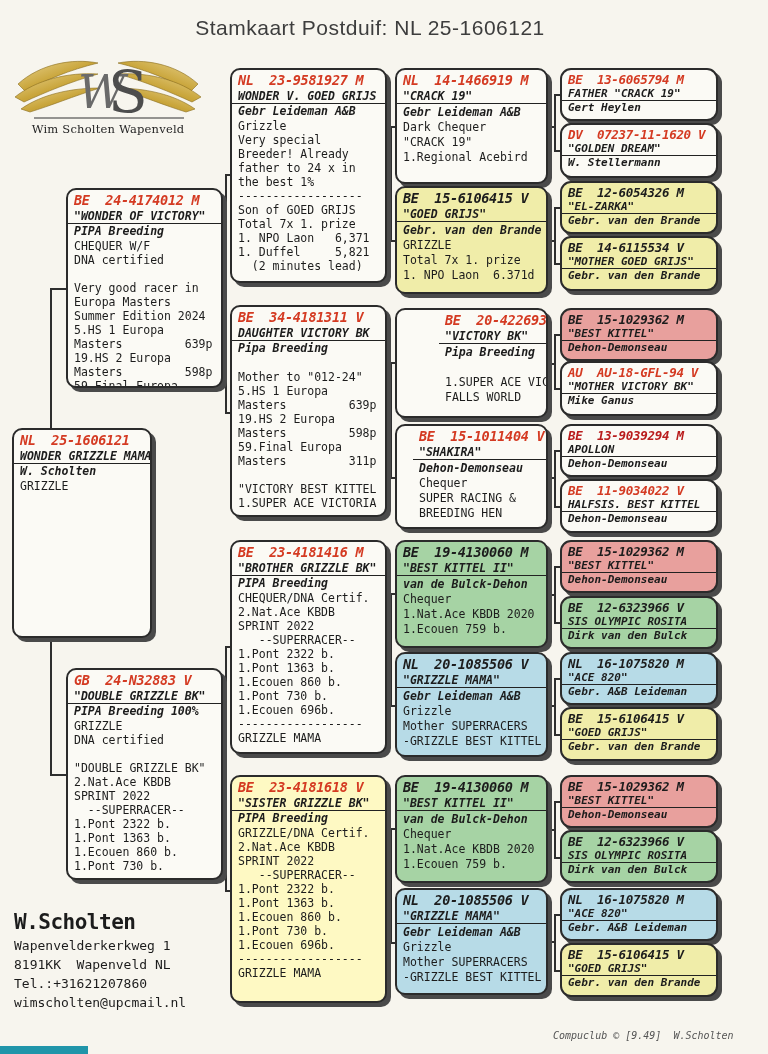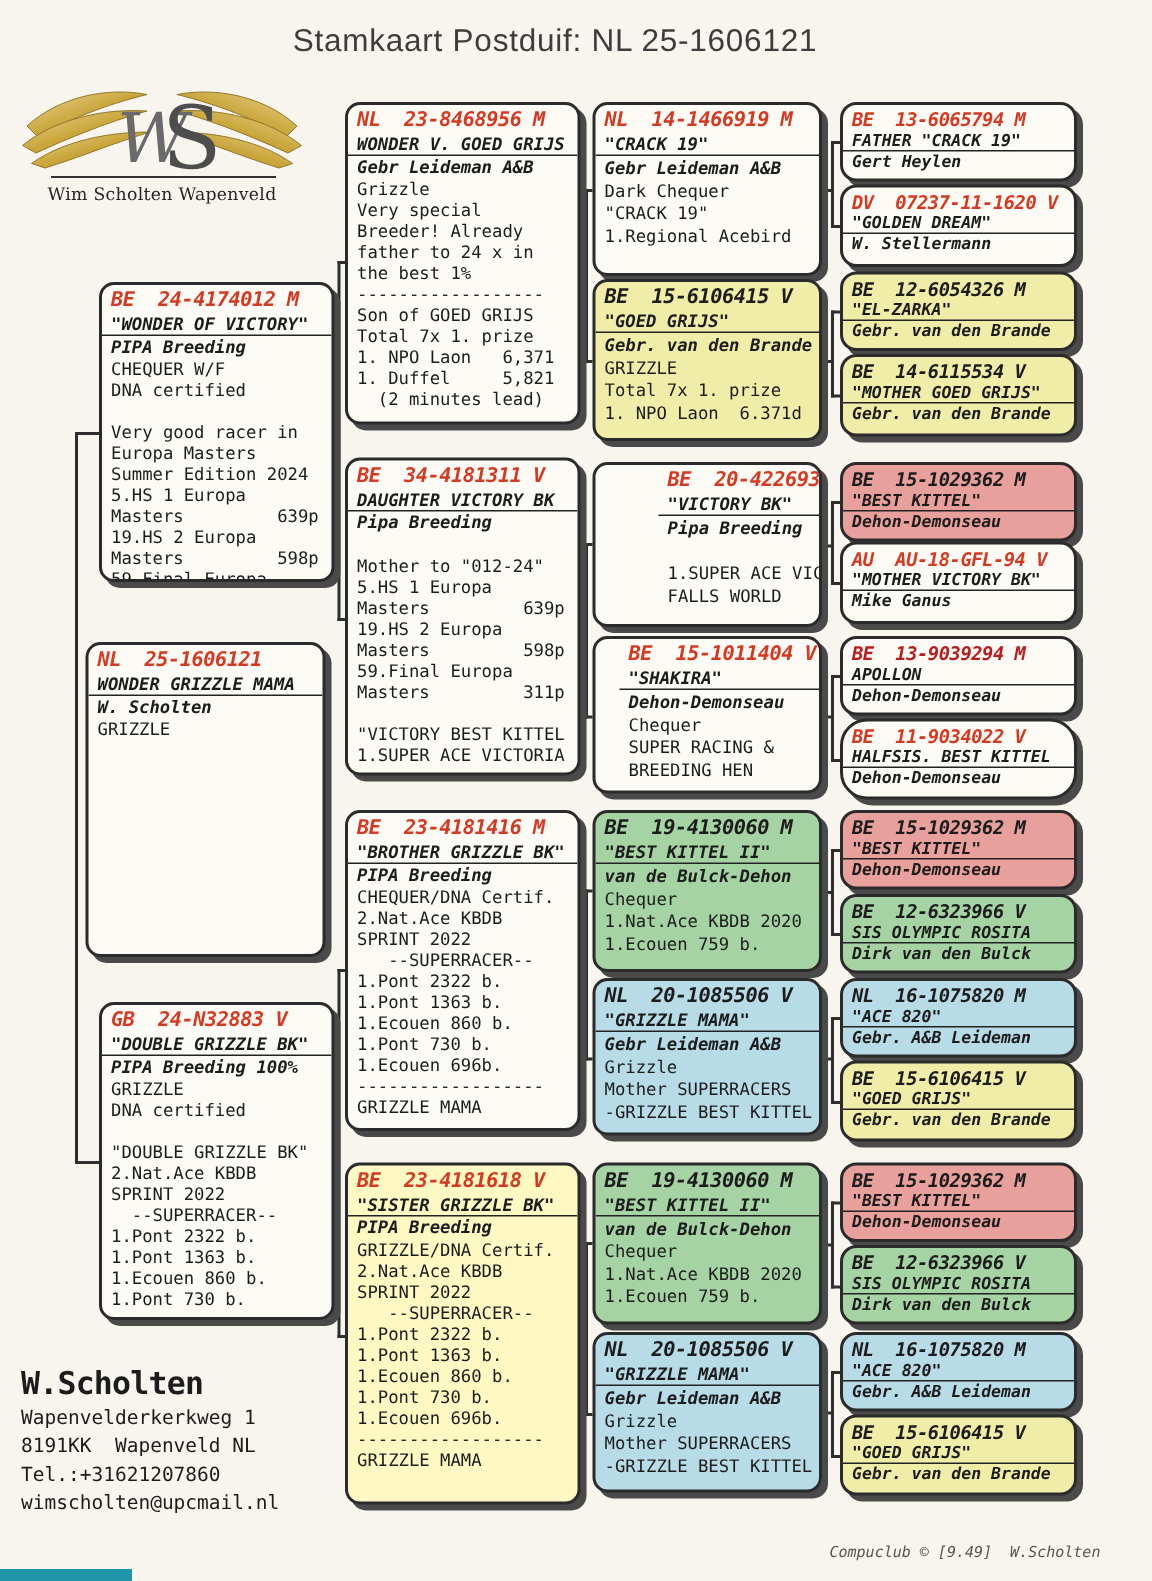--- a/index.html
+++ b/index.html
@@ -121,21 +121,21 @@
       <div class="conn" style="left: 554px; top: 734px; width: 6px; height: 2px;"></div>
       <div class="conn" style="left: 547px; top: 705px; width: 7px; height: 2px;"></div>
       <div class="conn" style="left: 554px; top: 801px; width: 2px; height: 58px;"></div>
       <div class="conn" style="left: 554px; top: 801px; width: 6px; height: 2px;"></div>
       <div class="conn" style="left: 554px; top: 857px; width: 6px; height: 2px;"></div>
       <div class="conn" style="left: 547px; top: 829px; width: 7px; height: 2px;"></div>
       <div class="conn" style="left: 554px; top: 914px; width: 2px; height: 58px;"></div>
       <div class="conn" style="left: 554px; top: 914px; width: 6px; height: 2px;"></div>
       <div class="conn" style="left: 554px; top: 970px; width: 6px; height: 2px;"></div>
       <div class="conn" style="left: 547px; top: 941px; width: 7px; height: 2px;"></div>
-      <div class="pbox big" style="left: 12px; top: 428px; width: 160px; height: 210px; background: rgb(251, 250, 245); margin-left: 45px;">
+      <div class="pbox big" style="left: 12px; top: 428px; width: 140px; height: 210px; background: rgb(251, 250, 245);">
         <div class="bhead">
           <div class="ring" style="color: rgb(212, 58, 34);">NL  25-1606121</div>
           <div class="bname">WONDER GRIZZLE MAMA</div>
         </div>
         <div class="bowner">W. Scholten</div>
         <div class="pline">GRIZZLE</div>
       </div>
       <div class="pbox big" style="left: 66px; top: 188px; width: 157px; height: 200px; background: rgb(251, 250, 245);">
         <div class="bhead">
           <div class="ring" style="color: rgb(212, 58, 34);">BE  24-4174012 M</div>
@@ -167,21 +167,21 @@
         <div class="pline">2.Nat.Ace KBDB</div>
         <div class="pline">SPRINT 2022</div>
         <div class="pline">  --SUPERRACER--</div>
         <div class="pline">1.Pont 2322 b.</div>
         <div class="pline">1.Pont 1363 b.</div>
         <div class="pline">1.Ecouen 860 b.</div>
         <div class="pline">1.Pont 730 b.</div>
       </div>
       <div class="pbox big" style="left: 230px; top: 68px; width: 157px; height: 215px; background: rgb(251, 250, 245);">
         <div class="bhead">
-          <div class="ring" style="color: rgb(212, 58, 34);">NL  23-8468956 M</div>
+          <div class="ring" style="color: rgb(212, 58, 34);">NL  23-9581927 M</div>
           <div class="bname">WONDER V. GOED GRIJS</div>
         </div>
         <div class="bowner">Gebr Leideman A&amp;B</div>
         <div class="pline">Grizzle</div>
         <div class="pline">Very special</div>
         <div class="pline">Breeder! Already</div>
         <div class="pline">father to 24 x in</div>
         <div class="pline">the best 1%</div>
         <div class="pline">------------------</div>
         <div class="pline">Son of GOED GRIJS</div>
@@ -366,21 +366,21 @@
         </div>
         <div class="bowner">Mike Ganus</div>
       </div>
       <div class="pbox small" style="left: 560px; top: 424px; width: 158px; height: 53px; background: rgb(251, 250, 245);">
         <div class="bhead">
           <div class="ring" style="color: #b91c1c;">BE  13-9039294 M</div>
           <div class="bname">APOLLON</div>
         </div>
         <div class="bowner">Dehon-Demonseau</div>
       </div>
-      <div class="pbox small" style="left: 560px; top: 479px; width: 158px; height: 54px; background: rgb(251, 250, 245); border-radius: 18px;">
+      <div class="pbox small" style="left: 560px; top: 479px; width: 158px; height: 54px; background: rgb(251, 250, 245);">
         <div class="bhead">
           <div class="ring" style="color: rgb(212, 58, 34);">BE  11-9034022 V</div>
           <div class="bname">HALFSIS. BEST KITTEL</div>
         </div>
         <div class="bowner">Dehon-Demonseau</div>
       </div>
       <div class="pbox small" style="left: 560px; top: 540px; width: 158px; height: 53px; background: rgb(232, 160, 157);">
         <div class="bhead">
           <div class="ring" style="color: rgb(28, 28, 28);">BE  15-1029362 M</div>
           <div class="bname">"BEST KITTEL"</div>

